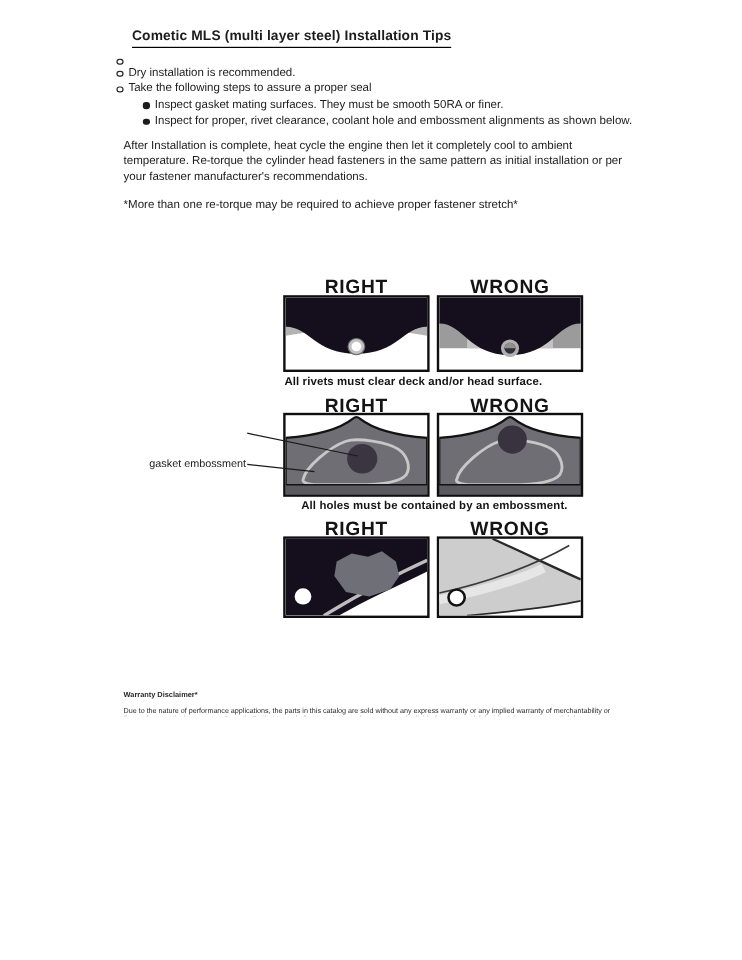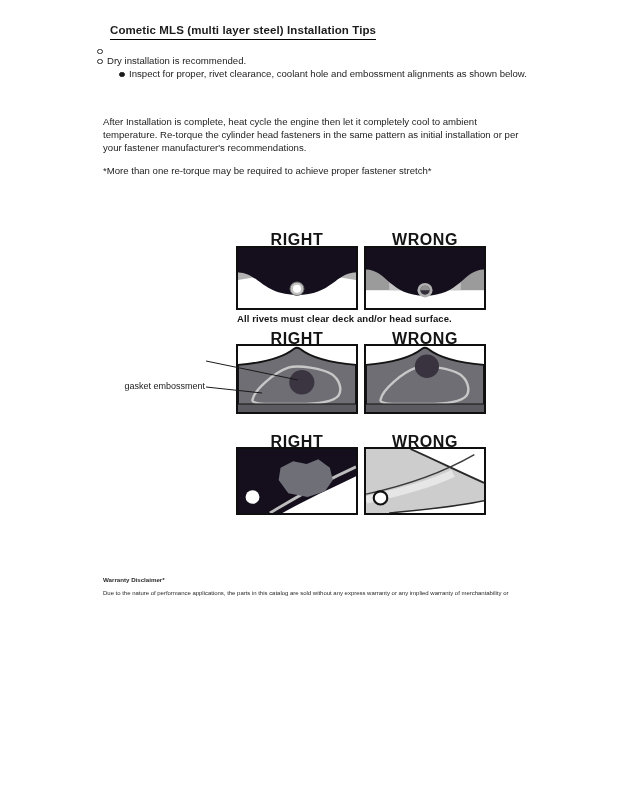--- a/index.html
+++ b/index.html
@@ -53,20 +53,28 @@
   <div class="title">Cometic MLS (multi layer steel) Installation Tips</div>
 
   <div class="bullets">
     <div class="b">
       <span class="mk"></span>
     </div>
     <div class="b">
       <span class="mk"></span>
       <span>Dry installation is recommended.</span>
     </div>
+    <div class="b">
+      <span class="mk"></span>
+      <span>Take the following steps to assure a proper seal</span>
+    </div>
+    <div class="b sub">
+      <span class="mk f"></span>
+      <span>Inspect gasket mating surfaces.  They must be smooth 50RA or finer.</span>
+    </div>
     <div class="b sub">
       <span class="mk f"></span>
       <span>Inspect for proper, rivet clearance, coolant hole and embossment alignments as shown below.</span>
     </div>
   </div>
 
   <div class="diesel">
     <p>After Installation is complete, heat cycle the engine then let it completely cool to ambient temperature. Re-torque the cylinder head fasteners in the same pattern as initial installation or per your fastener manufacturer's recommendations.</p>
     <p>*More than one re-torque may be required to achieve proper fastener stretch*</p>
   </div>
@@ -112,20 +120,21 @@
   </div>
   <div class="dbox r2 colR">
     <svg viewBox="0 0 122 70" preserveAspectRatio="none">
       <path d="M0,20 C26,18 47,12 58,3 Q61,0.5 64,3 C75,12 96,18 122,20 L122,70 L0,70 Z" fill="#6e6e74" stroke="#131313" stroke-width="2"></path>
       <path d="M15,57 C17,46 38,28 52,23 C62,19.5 88,24 97,30 C105,35.5 108,46 104,52.5 C99,59 84,61.5 62,61.5 L32,61.5 C21,61.5 14,60 15,57 Z" fill="none" stroke="#c7c7c7" stroke-width="2.5"></path>
       <rect x="0" y="61.5" width="122" height="8.5" fill="#5a5a60"></rect>
       <line x1="0" y1="61.5" x2="122" y2="61.5" stroke="#131313" stroke-width="1.2"></line>
       <circle cx="63" cy="21.5" r="12.5" fill="#38333e"></circle>
     </svg>
   </div>
+  <div class="cap cap2">All holes must be contained by an embossment.</div>
 
   <div class="dlabel lab3 colL">RIGHT</div>
   <div class="dlabel lab3 colR">WRONG</div>
 
   <div class="dbox r3 colL">
     <svg viewBox="0 0 122 68" preserveAspectRatio="none">
       <path d="M0,0 H122 V29 C92,44 68,55 46,68 L0,68 Z" fill="#150f1d"></path>
       <path d="M122,19 C90,34 62,50 33,68" fill="none" stroke="#bdbdbd" stroke-width="3"></path>
       <path d="M44,20 L57,13 L71,16 L83,11 L95,20 L98,33 L90,45 L72,51 L52,47 L42,33 Z" fill="#6f6f77"></path>
       <circle cx="15" cy="51" r="7.2" fill="#ffffff"></circle>

